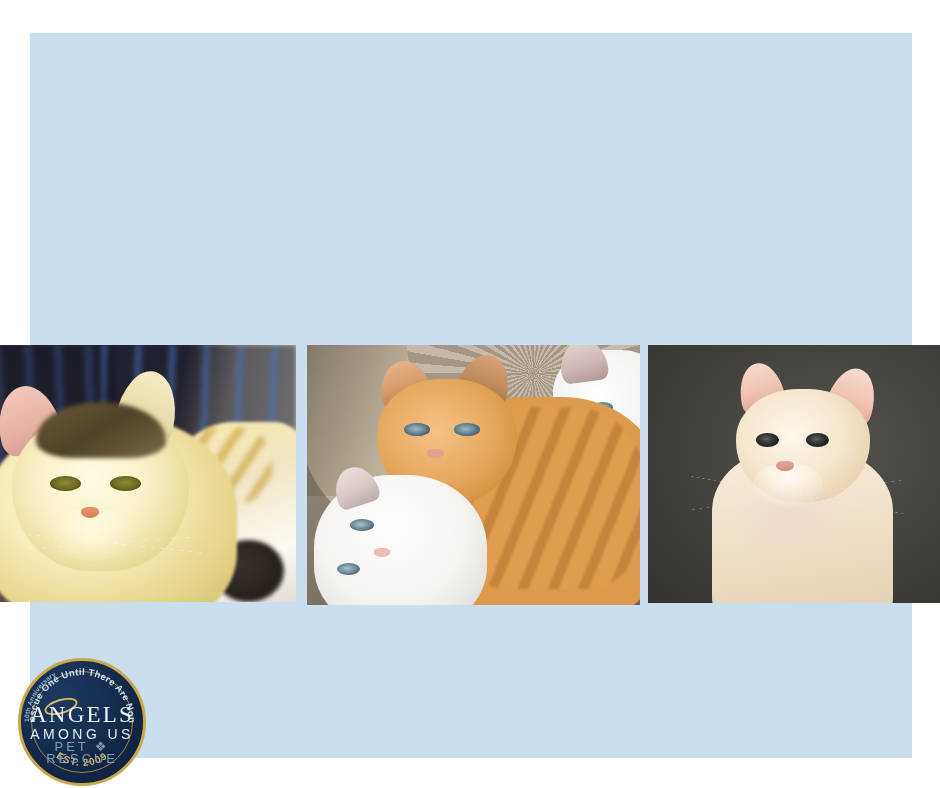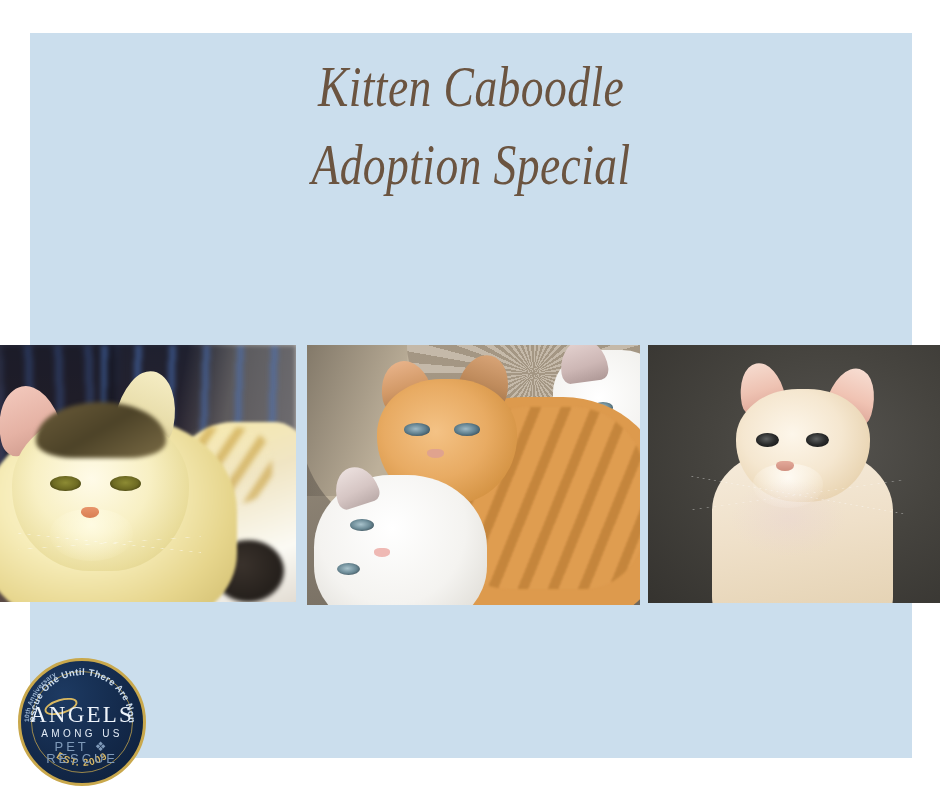--- a/index.html
+++ b/index.html
@@ -418,21 +418,21 @@
   }
   .logo-angels {
     font-family: "Liberation Serif", serif;
     font-size: 23px;
     color: #eef4fb;
     letter-spacing: 2.2px;
     line-height: 24px;
   }
   .logo-among {
     font-family: "Liberation Sans", sans-serif;
-    font-size: 10px;
+    font-size: 14px;
     color: #e3ecf6;
     letter-spacing: 3.4px;
     line-height: 14px;
   }
   .logo-petrescue {
     font-family: Liberation Sans, sans-serif;
     font-size: 13px;
     color: #7f9ab9;
     letter-spacing: 2.9px;
     line-height: 12px;
@@ -446,24 +446,20 @@
     transform: rotate(-16deg);
   }
 </style>
 </head>
 <body>
 
 <div id="flyer">
 
   <div class="panel"></div>
 
-  <div class="headline-block">
-    <div class="headline">Kitten Caboodle</div>
-    <div class="headline">Adoption Special</div>
-  </div>
 
 
   <div class="photo photo-1">
     <div class="p1-bg"></div>
     <div class="p1-bars2"></div>
     <div class="p1-bars"></div>
     <div class="p1-other"></div>
     <div class="p1-other-stripe"></div>
     <div class="p1-dark"></div>
     <div class="p1-body"></div>

